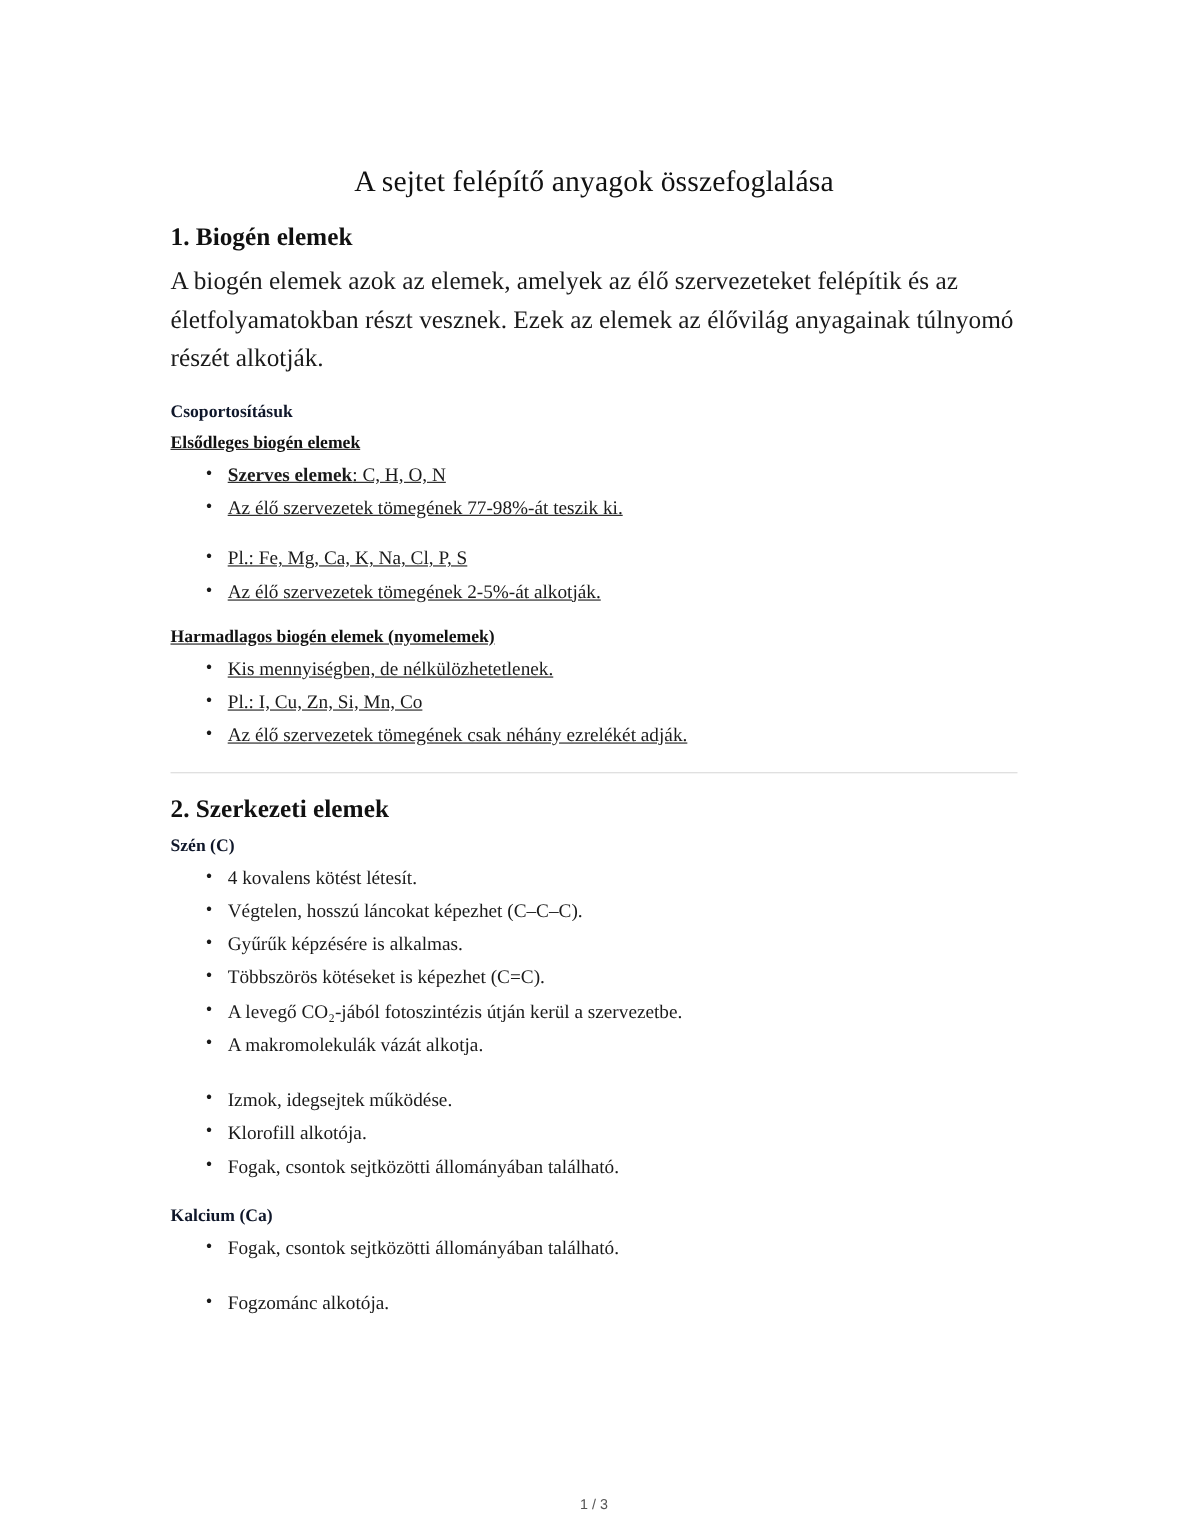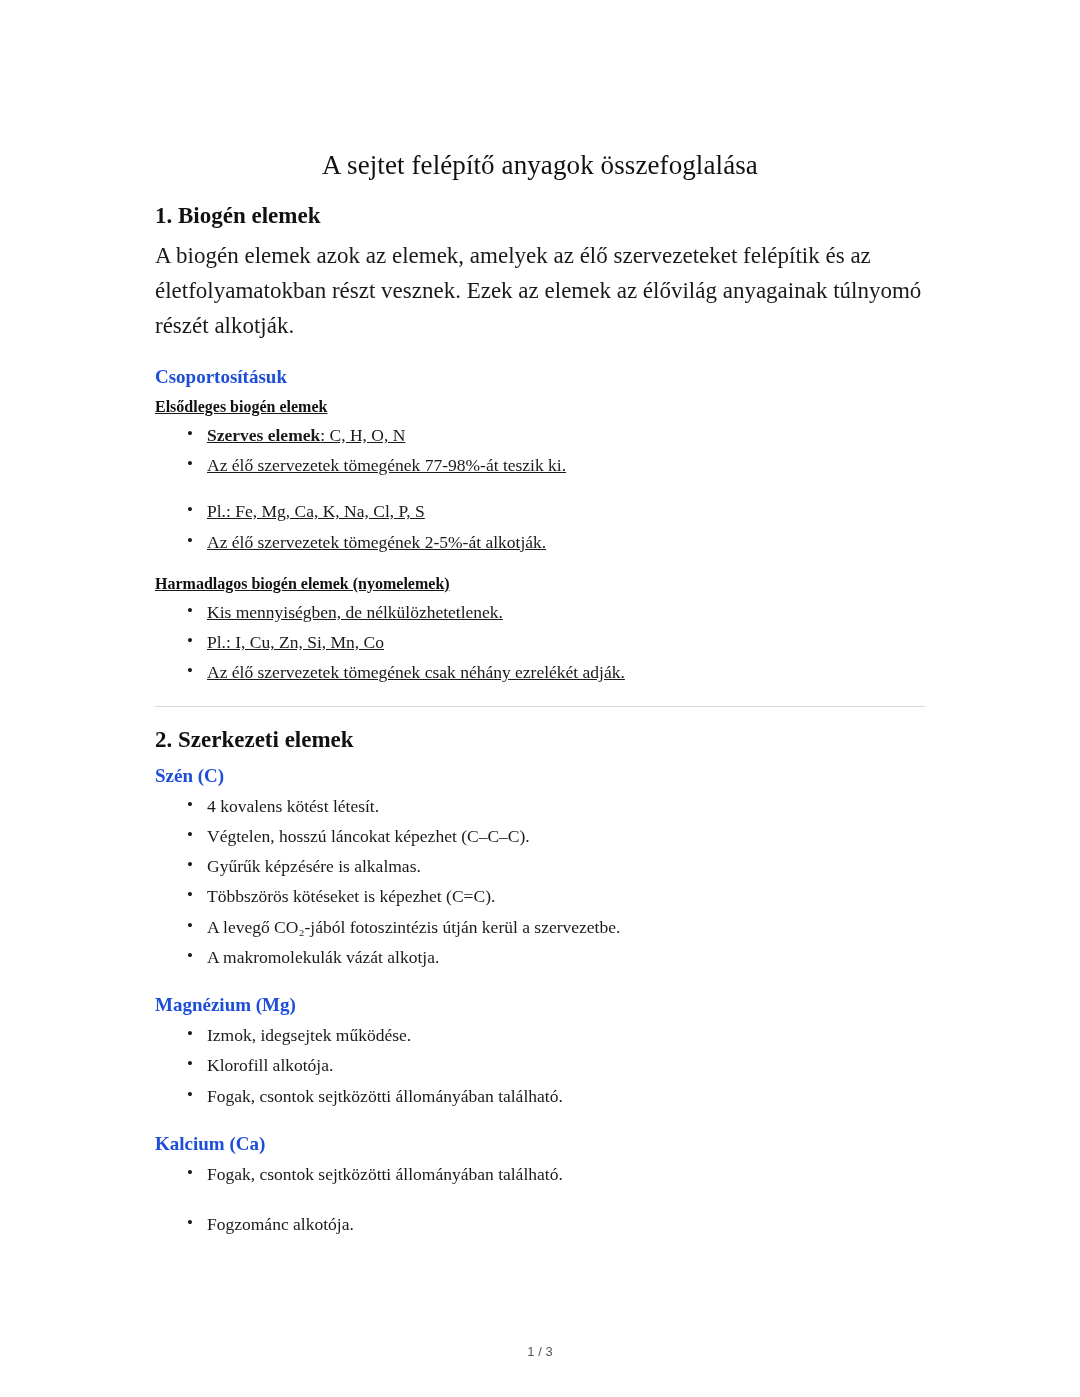--- a/index.html
+++ b/index.html
@@ -36,24 +36,24 @@
     margin: 0 0 10px 0;
     color: #111;
   }
   .para {
     font-size: 23px;
     line-height: 1.52;
     margin: 0 0 22px 0;
     color: #1a1a1a;
   }
   h3.sub-title {
-    font-size: 19px;
+    font-size: 16px;
     font-weight: 700;
     margin: 0 0 10px 0;
-    color: #1d4ed8;
+    color: #0f172a;
   }
   h4.group-title {
     font-size: 16px;
     font-weight: 700;
     margin: 0 0 6px 0;
     color: #111;
   }
   ul.bullets {
     margin: 0 0 20px 0;
     padding-left: 52px;
@@ -78,21 +78,21 @@
     border: none;
     border-top: 1px solid #d9d9d9;
     margin: 16px 0 20px 0;
   }
   .block { margin-bottom: 4px; text-decoration: underline; }
   .entry { margin-bottom: 6px; }
   .entry h3.sub-title { margin-bottom: 6px; }
   .entry ul.bullets { margin-bottom: 24px; }
   .page-footer {
     position: absolute;
-    bottom: 38px;
+    bottom: 22px;
     left: 0;
     width: 100%;
     text-align: center;
     font-size: 13px;
     color: #555;
     font-family: "Liberation Sans", sans-serif;
   }
   .section-2 h2.section-title { margin-bottom: 12px; }
 </style>
 </head>
@@ -144,21 +144,20 @@
         <li>4 kovalens kötést létesít.</li>
         <li>Végtelen, hosszú láncokat képezhet (C–C–C).</li>
         <li>Gyűrűk képzésére is alkalmas.</li>
         <li>Többszörös kötéseket is képezhet (C=C).</li>
         <li>A levegő CO₂-jából fotoszintézis útján kerül a szervezetbe.</li>
         <li>A makromolekulák vázát alkotja.</li>
       </ul>
     </div>
 
     <div class="entry">
-      <h3 class="sub-title">Magnézium (Mg)</h3>
       <ul class="bullets">
         <li>Izmok, idegsejtek működése.</li>
         <li>Klorofill alkotója.</li>
         <li>Fogak, csontok sejtközötti állományában található.</li>
       </ul>
     </div>
 
     <div class="entry">
       <h3 class="sub-title">Kalcium (Ca)</h3>
       <ul class="bullets">

